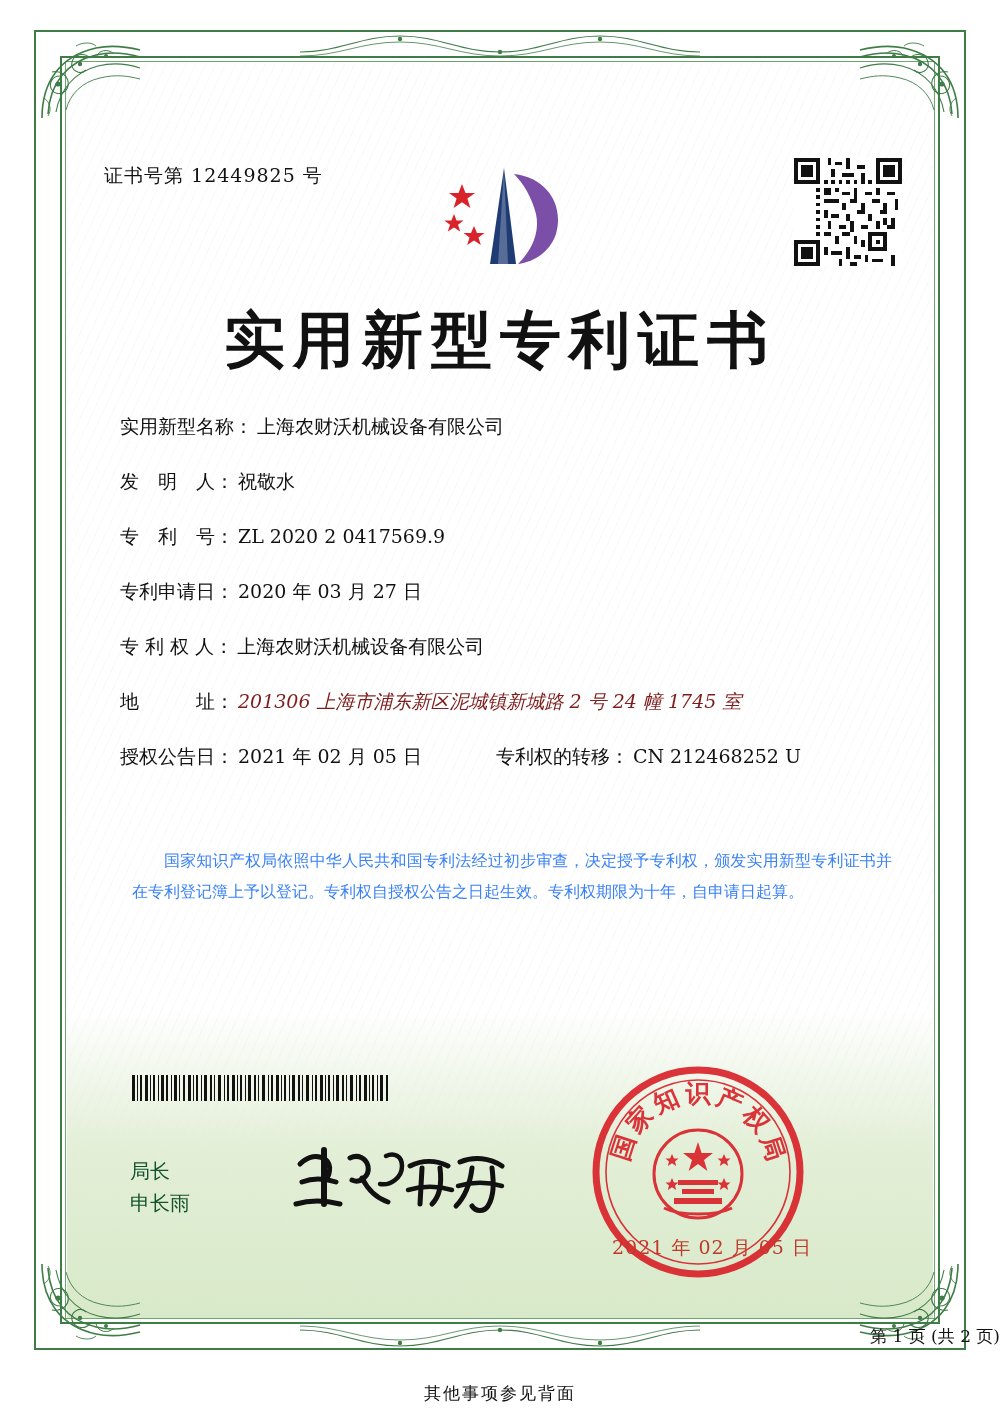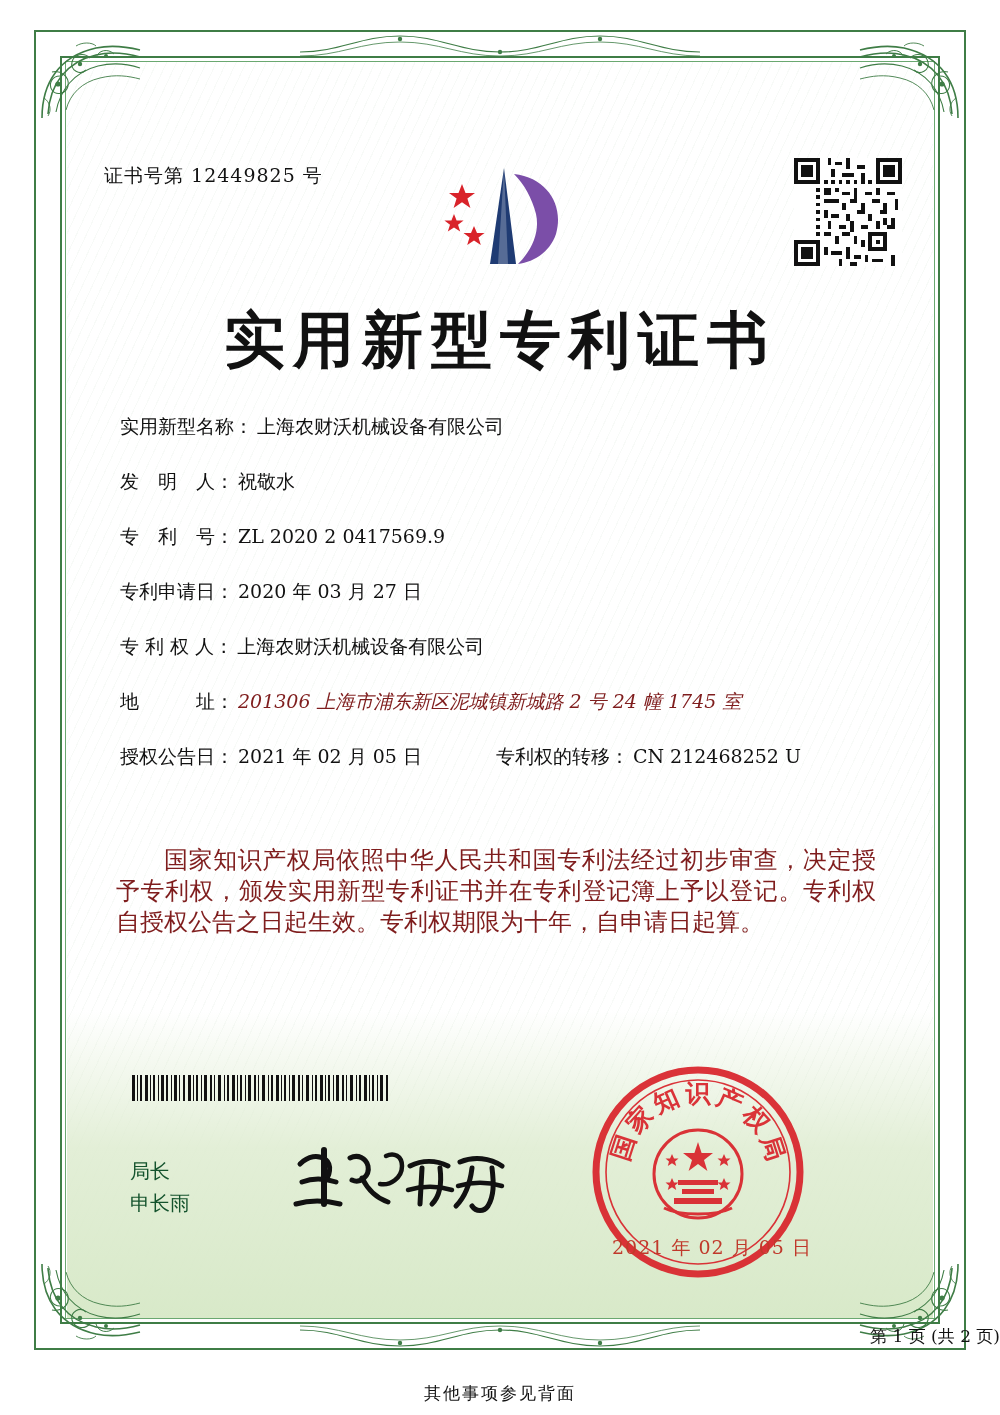--- a/index.html
+++ b/index.html
@@ -142,25 +142,25 @@
     flex: 0 0 auto;
     padding-left: 4px;
   }
   .field-value.red { color: #7f1d1d; font-style: italic; }
   .field-row.two-col { justify-content: flex-start; }
   .spacer { display: inline-block; width: 74px; }
 
   
   .paras {
     position: absolute;
-    left: 116px; top: 845px;
+    left: 132px; top: 845px;
     width: 760px;
-    font-size: 24px;
+    font-size: 16px;
     line-height: 31px;
-    color: #7f1d1d;
+    color: #3b82f6;
     text-align: justify;
     font-family: "DejaVu Serif", serif;
   }
   .paras p { margin: 0 0 2px 0; text-indent: 2em; }
 
   
   .barcode {
     position: absolute;
     left: 132px; top: 1075px;
     width: 258px; height: 26px;

